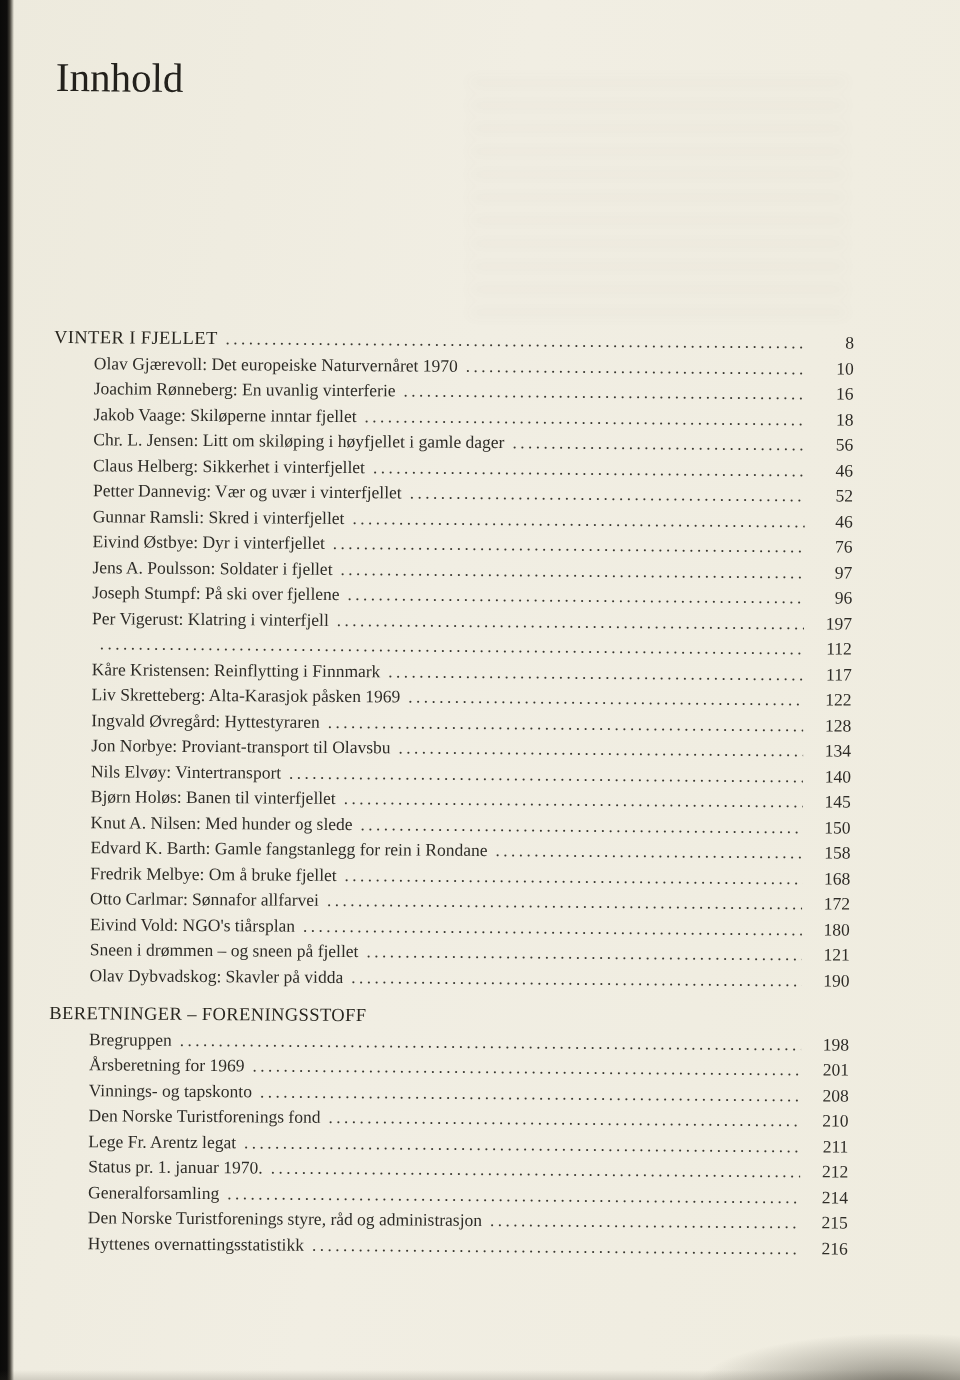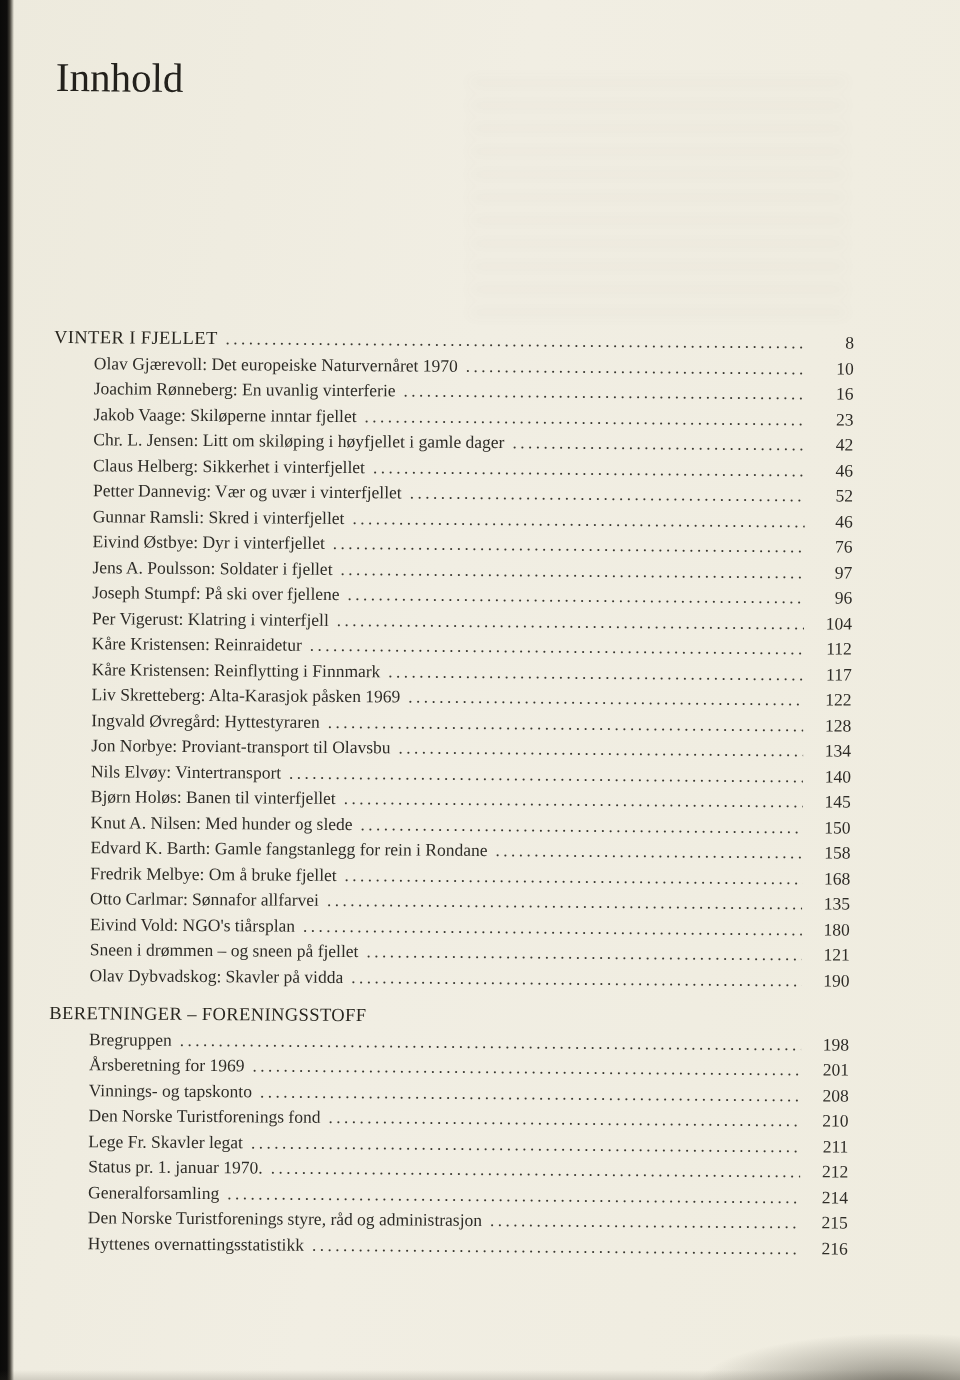--- a/index.html
+++ b/index.html
@@ -96,26 +96,26 @@
             <span class="pagenum">10</span>
           </div>
           <div class="toc-row entry">
             <span class="label">Joachim Rønneberg: En uvanlig vinterferie</span>
             <span class="dots"></span>
             <span class="pagenum">16</span>
           </div>
           <div class="toc-row entry">
             <span class="label">Jakob Vaage: Skiløperne inntar fjellet</span>
             <span class="dots"></span>
-            <span class="pagenum">23</span>
+            <span class="pagenum">18</span>
           </div>
           <div class="toc-row entry">
             <span class="label">Chr. L. Jensen: Litt om skiløping i høyfjellet i gamle dager</span>
             <span class="dots"></span>
-            <span class="pagenum">42</span>
+            <span class="pagenum">56</span>
           </div>
           <div class="toc-row entry">
             <span class="label">Claus Helberg: Sikkerhet i vinterfjellet</span>
             <span class="dots"></span>
             <span class="pagenum">46</span>
           </div>
           <div class="toc-row entry">
             <span class="label">Petter Dannevig: Vær og uvær i vinterfjellet</span>
             <span class="dots"></span>
             <span class="pagenum">52</span>
@@ -136,24 +136,23 @@
             <span class="pagenum">97</span>
           </div>
           <div class="toc-row entry">
             <span class="label">Joseph Stumpf: På ski over fjellene</span>
             <span class="dots"></span>
             <span class="pagenum">96</span>
           </div>
           <div class="toc-row entry">
             <span class="label">Per Vigerust: Klatring i vinterfjell</span>
             <span class="dots"></span>
-            <span class="pagenum">104</span>
-          </div>
-          <div class="toc-row entry">
-            <span class="label">Kåre Kristensen: Reinraidetur</span>
+            <span class="pagenum">197</span>
+          </div>
+          <div class="toc-row entry">
             <span class="dots"></span>
             <span class="pagenum">112</span>
           </div>
           <div class="toc-row entry">
             <span class="label">Kåre Kristensen: Reinflytting i Finnmark</span>
             <span class="dots"></span>
             <span class="pagenum">117</span>
           </div>
           <div class="toc-row entry">
             <span class="label">Liv Skretteberg: Alta-Karasjok påsken 1969</span>
@@ -191,21 +190,21 @@
             <span class="pagenum">158</span>
           </div>
           <div class="toc-row entry">
             <span class="label">Fredrik Melbye: Om å bruke fjellet</span>
             <span class="dots"></span>
             <span class="pagenum">168</span>
           </div>
           <div class="toc-row entry">
             <span class="label">Otto Carlmar: Sønnafor allfarvei</span>
             <span class="dots"></span>
-            <span class="pagenum">135</span>
+            <span class="pagenum">172</span>
           </div>
           <div class="toc-row entry">
             <span class="label">Eivind Vold: NGO's tiårsplan</span>
             <span class="dots"></span>
             <span class="pagenum">180</span>
           </div>
           <div class="toc-row entry">
             <span class="label">Sneen i drømmen – og sneen på fjellet</span>
             <span class="dots"></span>
             <span class="pagenum">121</span>
@@ -234,21 +233,21 @@
             <span class="label">Vinnings- og tapskonto</span>
             <span class="dots"></span>
             <span class="pagenum">208</span>
           </div>
           <div class="toc-row entry">
             <span class="label">Den Norske Turistforenings fond</span>
             <span class="dots"></span>
             <span class="pagenum">210</span>
           </div>
           <div class="toc-row entry">
-            <span class="label">Lege Fr. Skavler legat</span>
+            <span class="label">Lege Fr. Arentz legat</span>
             <span class="dots"></span>
             <span class="pagenum">211</span>
           </div>
           <div class="toc-row entry">
             <span class="label">Status pr. 1. januar 1970.</span>
             <span class="dots"></span>
             <span class="pagenum">212</span>
           </div>
           <div class="toc-row entry">
             <span class="label">Generalforsamling</span>

